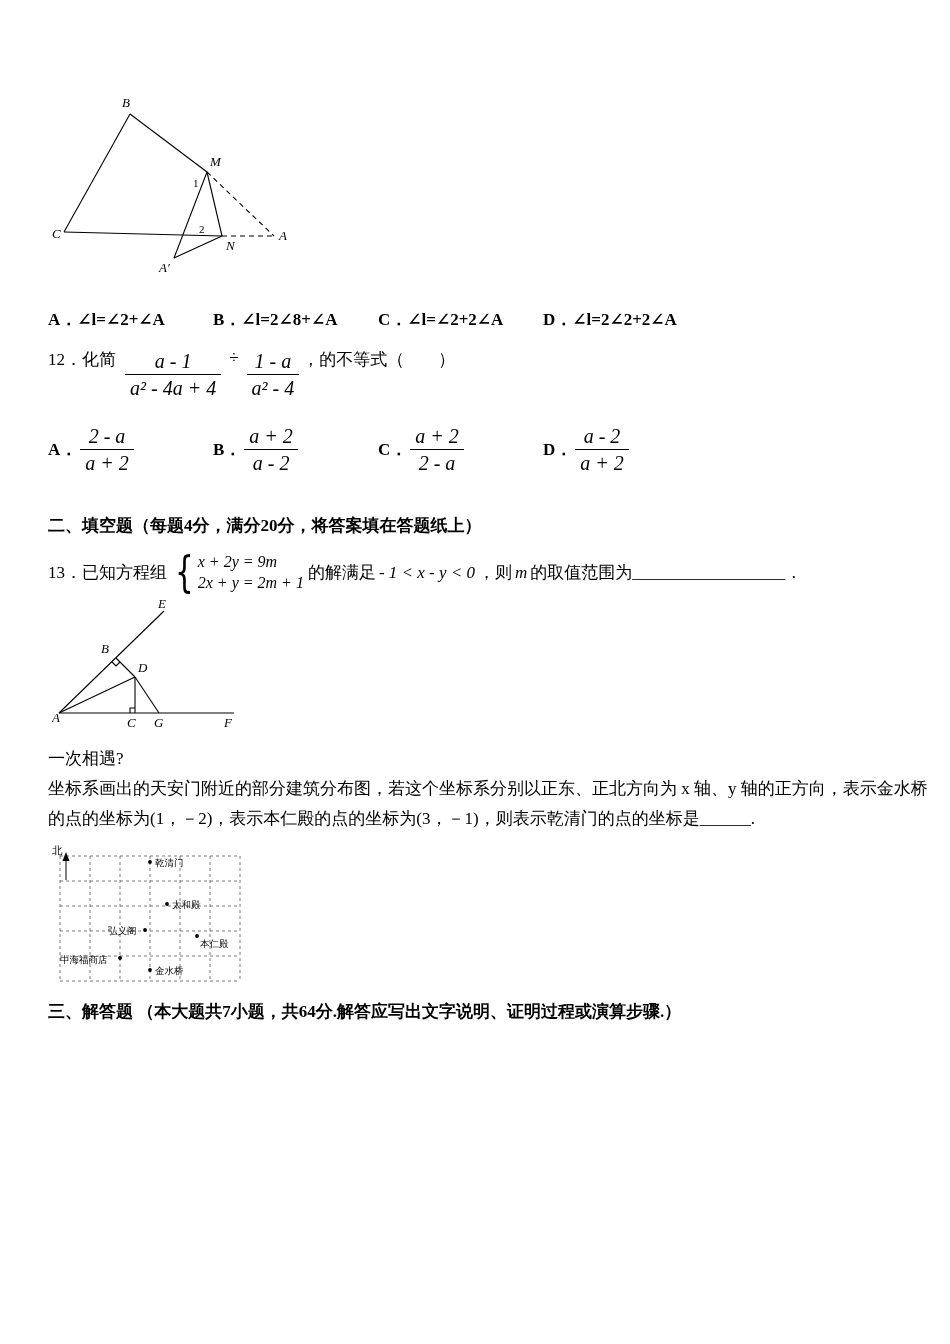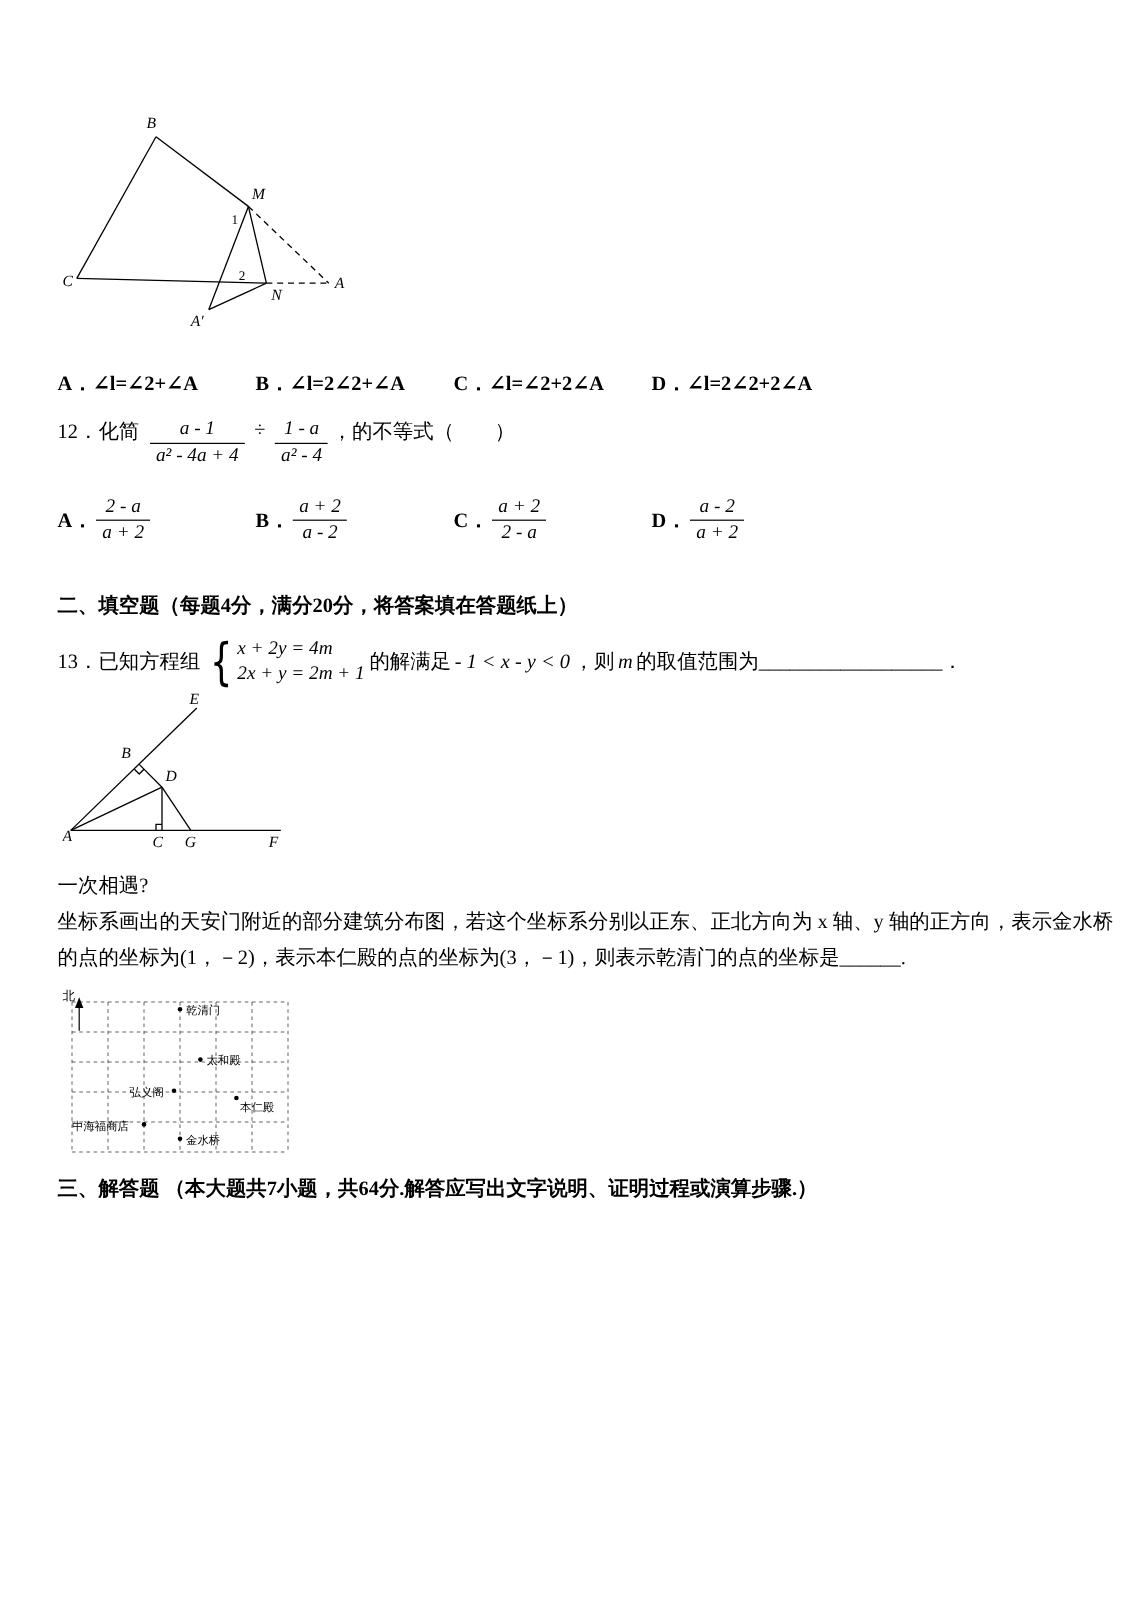--- a/index.html
+++ b/index.html
@@ -24,21 +24,21 @@
   
   .optrow { display:flex; align-items:center; }
   .optrow-q11 { margin-top:26px; font-weight:700; line-height:28px; }
   .optrow-q12 { margin-top:22px; }
   .opt { flex:0 0 165px; display:flex; align-items:center; }
   .opt:last-child { flex:0 0 auto; }
   .optlabel { font-weight:700; }
 
   
   .frac { display:inline-block; vertical-align:middle; text-align:center;
-          font-style:italic; font-size:16px; line-height:1.3; margin:0 3px; }
+          font-style:italic; font-size:20px; line-height:1.3; margin:0 3px; }
   .frac .num { display:block; padding:0 5px; border-bottom:1px solid #000; }
   .frac .den { display:block; padding:0 5px; }
 
   
   .q12stem { margin-top:14px; display:flex; align-items:flex-start; }
   .q12stem .lead { margin-right:6px; }
   .q12stem .op { margin:0 5px; }
   .h2 { margin-top:36px; line-height:28px; font-weight:700; }
   .q13 { margin-top:12px; display:flex; align-items:center; }
   .system { display:inline-flex; align-items:center; margin:0 4px; }
@@ -79,21 +79,21 @@
     <text x="147" y="141" class="fnum">2</text>
   </svg>
 
   <div class="optrow optrow-q11">
     <span class="opt">
       <span>A．</span>
         <span>∠l=∠2+∠A</span>
     </span>
     <span class="opt">
       <span>B．</span>
-        <span>∠l=2∠2+∠A</span>
+        <span>∠l=2∠8+∠A</span>
     </span>
     <span class="opt">
       <span>C．</span>
         <span>∠l=∠2+2∠A</span>
     </span>
     <span class="opt">
       <span>D．</span>
         <span>∠l=2∠2+2∠A</span>
     </span>
   </div>
@@ -145,21 +145,21 @@
   </div>
 
   <div class="h2">二、填空题（每题4分，满分20分，将答案填在答题纸上）</div>
 
   <div class="q13">
     <span>13．</span>
     <span>已知方程组</span>
     <span class="system">
       <span class="brace">{</span>
       <span class="eqs">
-        <span class="eq">x + 2y = 4m</span>
+        <span class="eq">x + 2y = 9m</span>
         <span class="eq">2x + y = 2m + 1</span>
       </span>
     </span>
     <span>的解满足</span>
     <i class="mvar">- 1 &lt; x - y &lt; 0</i>
     <span>，则</span>
     <i class="mvar">m</i>
     <span>的取值范围为</span>
     <span>__________________</span>
     <span>．</span>

